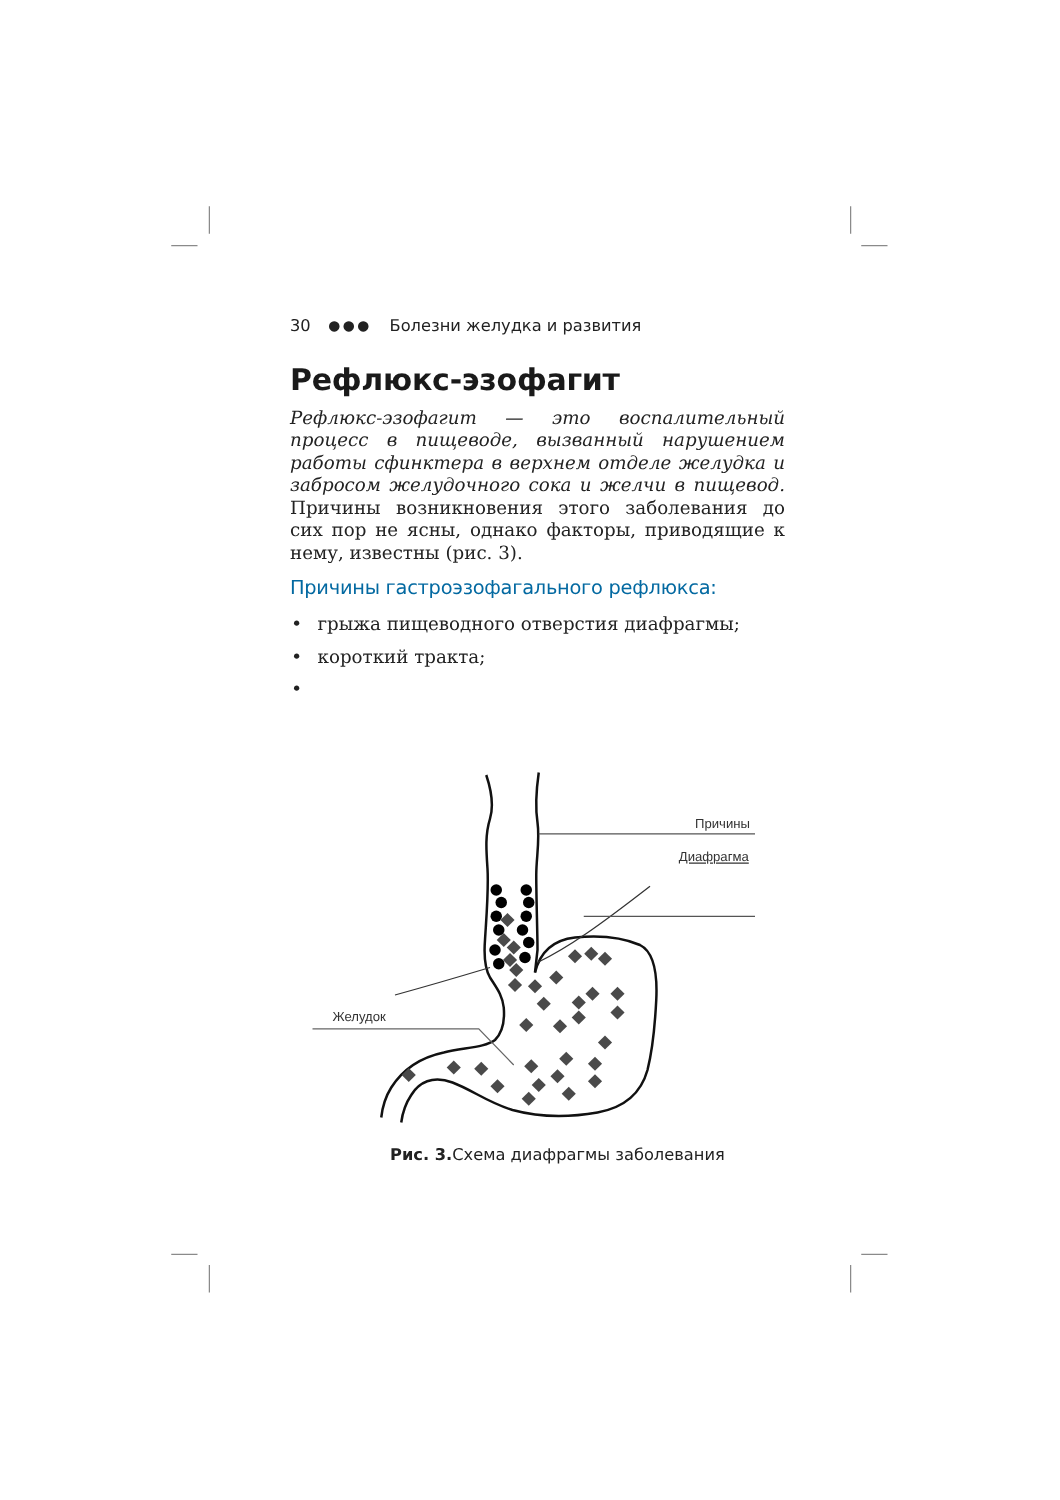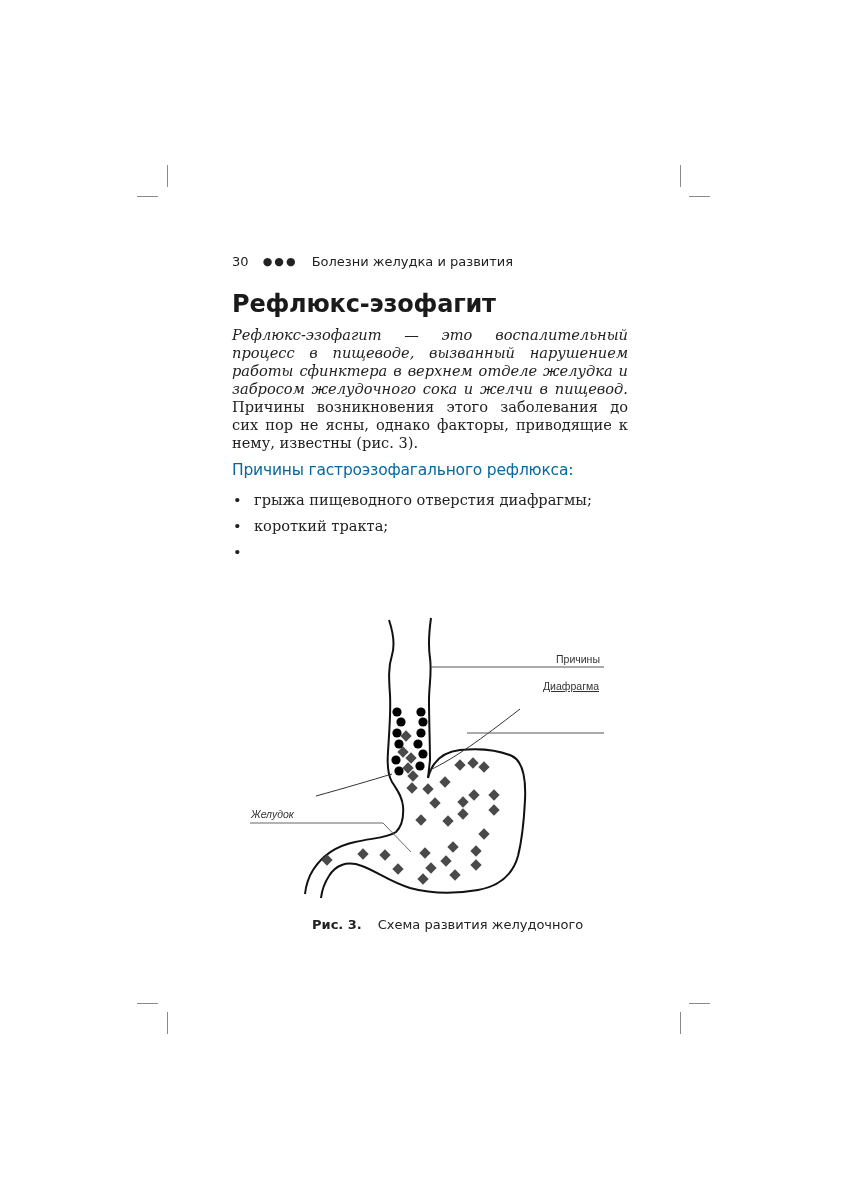--- a/index.html
+++ b/index.html
@@ -19,21 +19,21 @@
 
     .h2 { position: absolute; left: 232px; top: 461px; font-family: "DejaVu Sans", sans-serif; font-weight: normal; font-size: 15.5px; color: #0369a1; letter-spacing: -0.2px; }
 
     .list { position: absolute; left: 232px; top: 489px; width: 396px; margin: 0; padding: 0; list-style: none; font-family: "DejaVu Serif", serif; font-size: 14.6px; line-height: 22.2px; color: #222; }
     .list li { position: relative; padding-left: 22px; margin-bottom: 4px; text-align: justify; }
     .list li .bullet { position: absolute; left: 1px; top: 0; font-family: "DejaVu Sans", sans-serif; }
 
     .figure { position: absolute; left: 0; top: 0; width: 848px; height: 1200px; pointer-events: none; }
     .fig-label { position: absolute; font-family: "Liberation Sans", sans-serif; font-size: 10.5px; color: #333; white-space: nowrap; }
     .caption { position: absolute; left: 312px; top: 917px; font-family: "DejaVu Sans", sans-serif; font-size: 13px; color: #222; white-space: nowrap; }
-    .caption .num { font-weight: bold; margin-right: 16px; }
+    .caption .num { font-weight: bold; margin-right: 0; }
   </style>
 </head>
 <body>
 
 <div class="crop v" style="left:167px; top:165px;"></div>
 <div class="crop h" style="left:137px; top:196px;"></div>
 <div class="crop v" style="left:680px; top:165px;"></div>
 <div class="crop h" style="left:689px; top:196px;"></div>
 <div class="crop h" style="left:137px; top:1003px;"></div>
 <div class="crop v" style="left:167px; top:1012px;"></div>
@@ -119,18 +119,18 @@
       <rect x="-4" y="-4" width="8" height="8" transform="translate(453,847) rotate(45)"></rect>
       <rect x="-4" y="-4" width="8" height="8" transform="translate(446,861) rotate(45)"></rect>
       <rect x="-4" y="-4" width="8" height="8" transform="translate(455,875) rotate(45)"></rect>
       <rect x="-4" y="-4" width="8" height="8" transform="translate(476,851) rotate(45)"></rect>
       <rect x="-4" y="-4" width="8" height="8" transform="translate(476,865) rotate(45)"></rect>
     </g>
   </svg>
 
   <div class="fig-label" style="left:556px; top:653px;">Причины</div>
   <div class="fig-label" style="left:543px; top:680px;text-decoration:underline;">Диафрагма</div>
-  <div class="fig-label" style="left:251px; top:808px;font-style:italic;">Желудок</div>
+  <div class="fig-label" style="left:266px; top:808px;">Желудок</div>
 </div>
 
 <div class="caption">
-  <span class="num">Рис. 3.</span><span>Схема развития желудочного</span>
+  <span class="num">Рис. 3.</span><span>Схема диафрагмы заболевания</span>
 </div>
 
 </body></html>

